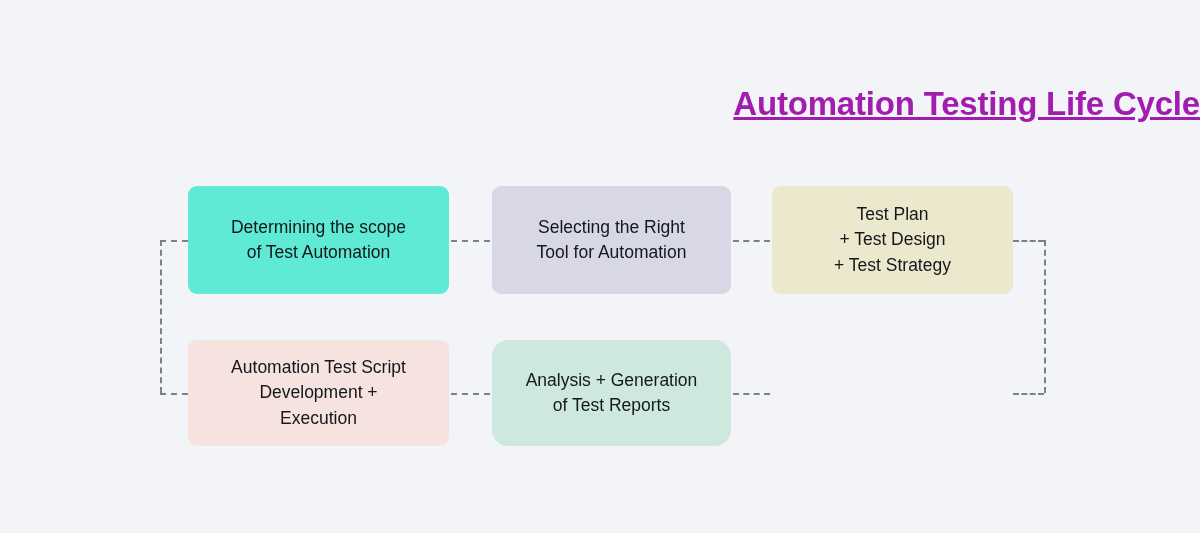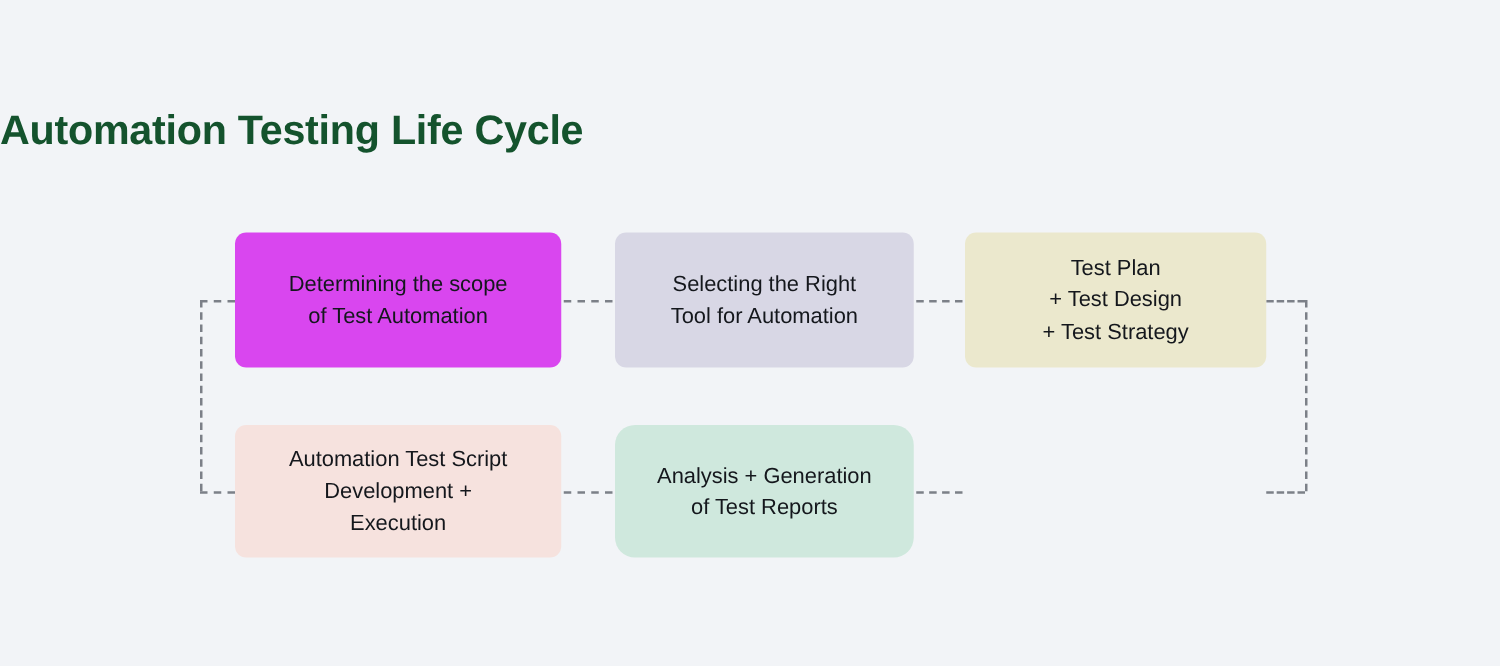--- a/index.html
+++ b/index.html
@@ -19,26 +19,27 @@
     width: 1200px;
     height: 533px;
   }
 
   
   #page-title {
     position: absolute;
     left: 0;
     top: 84px;
     width: 1200px;
-    text-align: left;
+    text-align: right;
     font-size: 33px;
     font-weight: bold;
-    color: #14532d;
+    color: #a21caf;
     letter-spacing: -0.2px;
     line-height: 1.2;
+    text-decoration: underline;
   }
 
   
   .stage-box {
     position: absolute;
     border-radius: 9px;
     display: flex;
     align-items: center;
     justify-content: center;
     text-align: center;
@@ -102,21 +103,21 @@
   <div class="dash-v" id="wrap-right-stem" style="border-left-color: rgb(124, 128, 136);"></div>
   <div class="dash-h" id="wrap-right-bottom" style="border-top-color: rgb(124, 128, 136);"></div>
 
   <div class="dash-h" id="link-bot-5-6" style="border-top-color: rgb(124, 128, 136);"></div>
   <div class="dash-h" id="link-bot-4-5" style="border-top-color: rgb(124, 128, 136);"></div>
 
   <div class="dash-h" id="wrap-left-top" style="border-top-color: rgb(124, 128, 136);"></div>
   <div class="dash-v" id="wrap-left-stem" style="border-left-color: rgb(124, 128, 136);"></div>
   <div class="dash-h" id="wrap-left-bottom" style="border-top-color: rgb(124, 128, 136);"></div>
 
-  <div class="stage-box col-1 row-1" style="background: #d946ef;">
+  <div class="stage-box col-1 row-1" style="background: #5eead4;">
     <span class="stage-label">Determining the scope
 of Test Automation</span>
   </div>
 
   <div class="stage-box col-3 row-1" style="background: rgb(235, 232, 205);">
     <span class="stage-label">Test Plan
 + Test Design
 + Test Strategy</span>
   </div>
 

